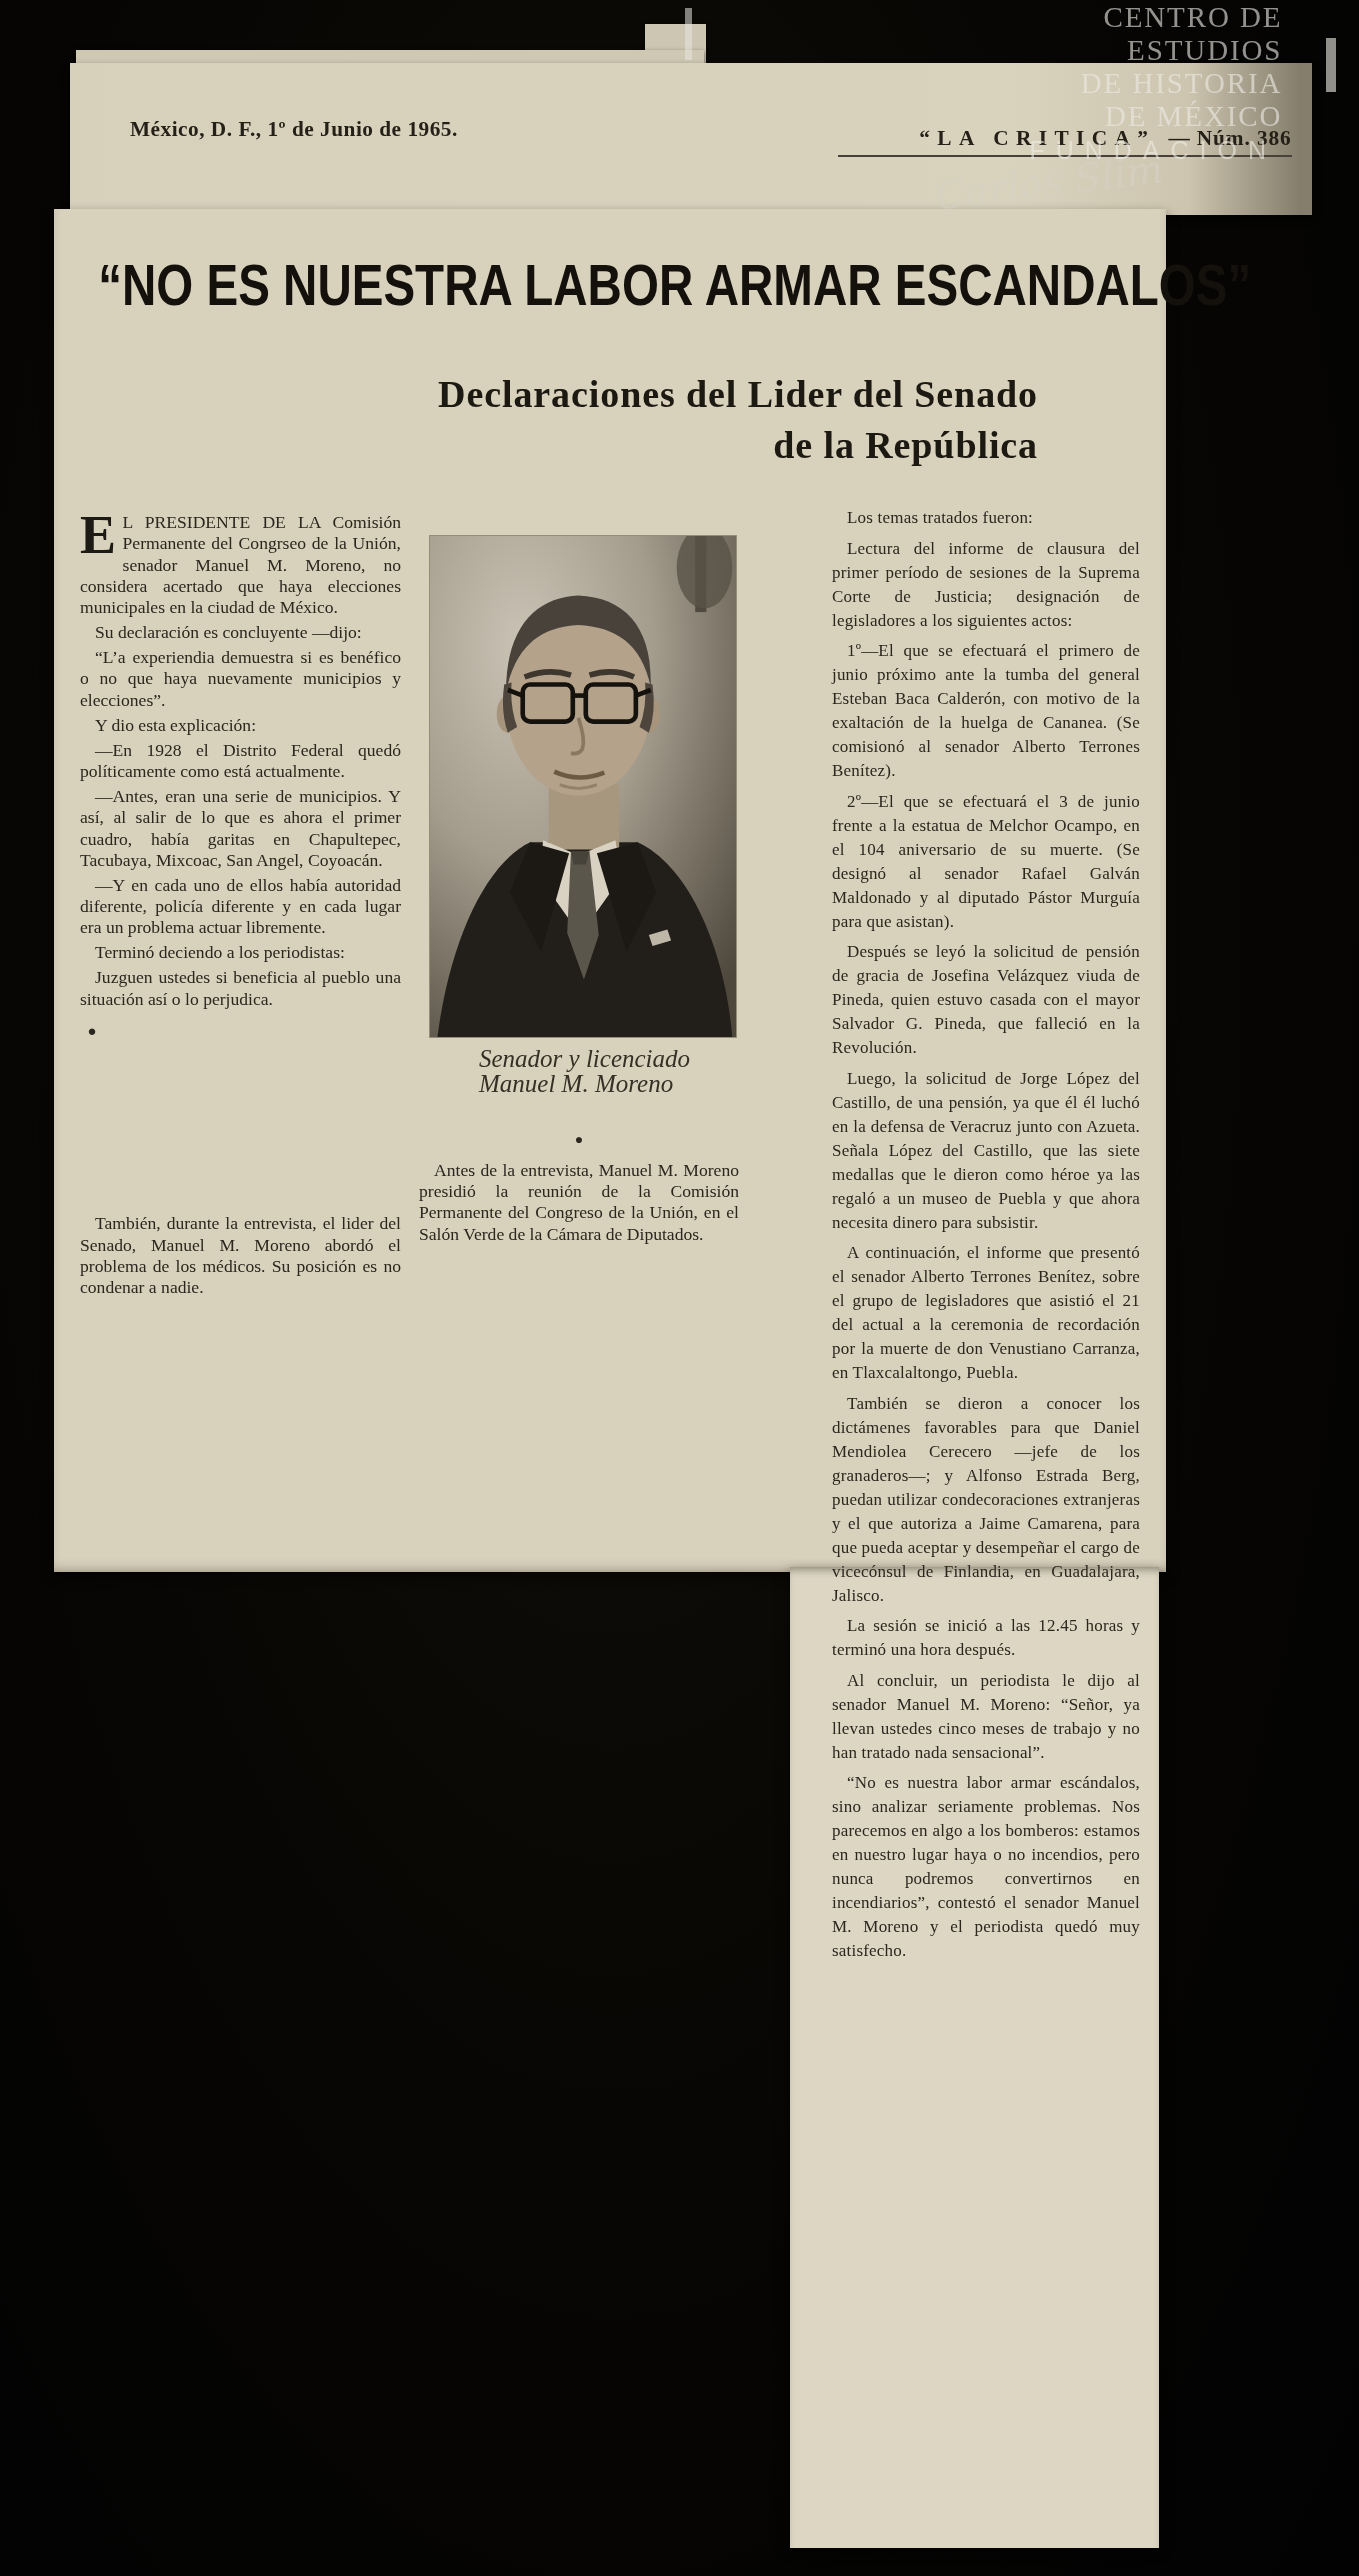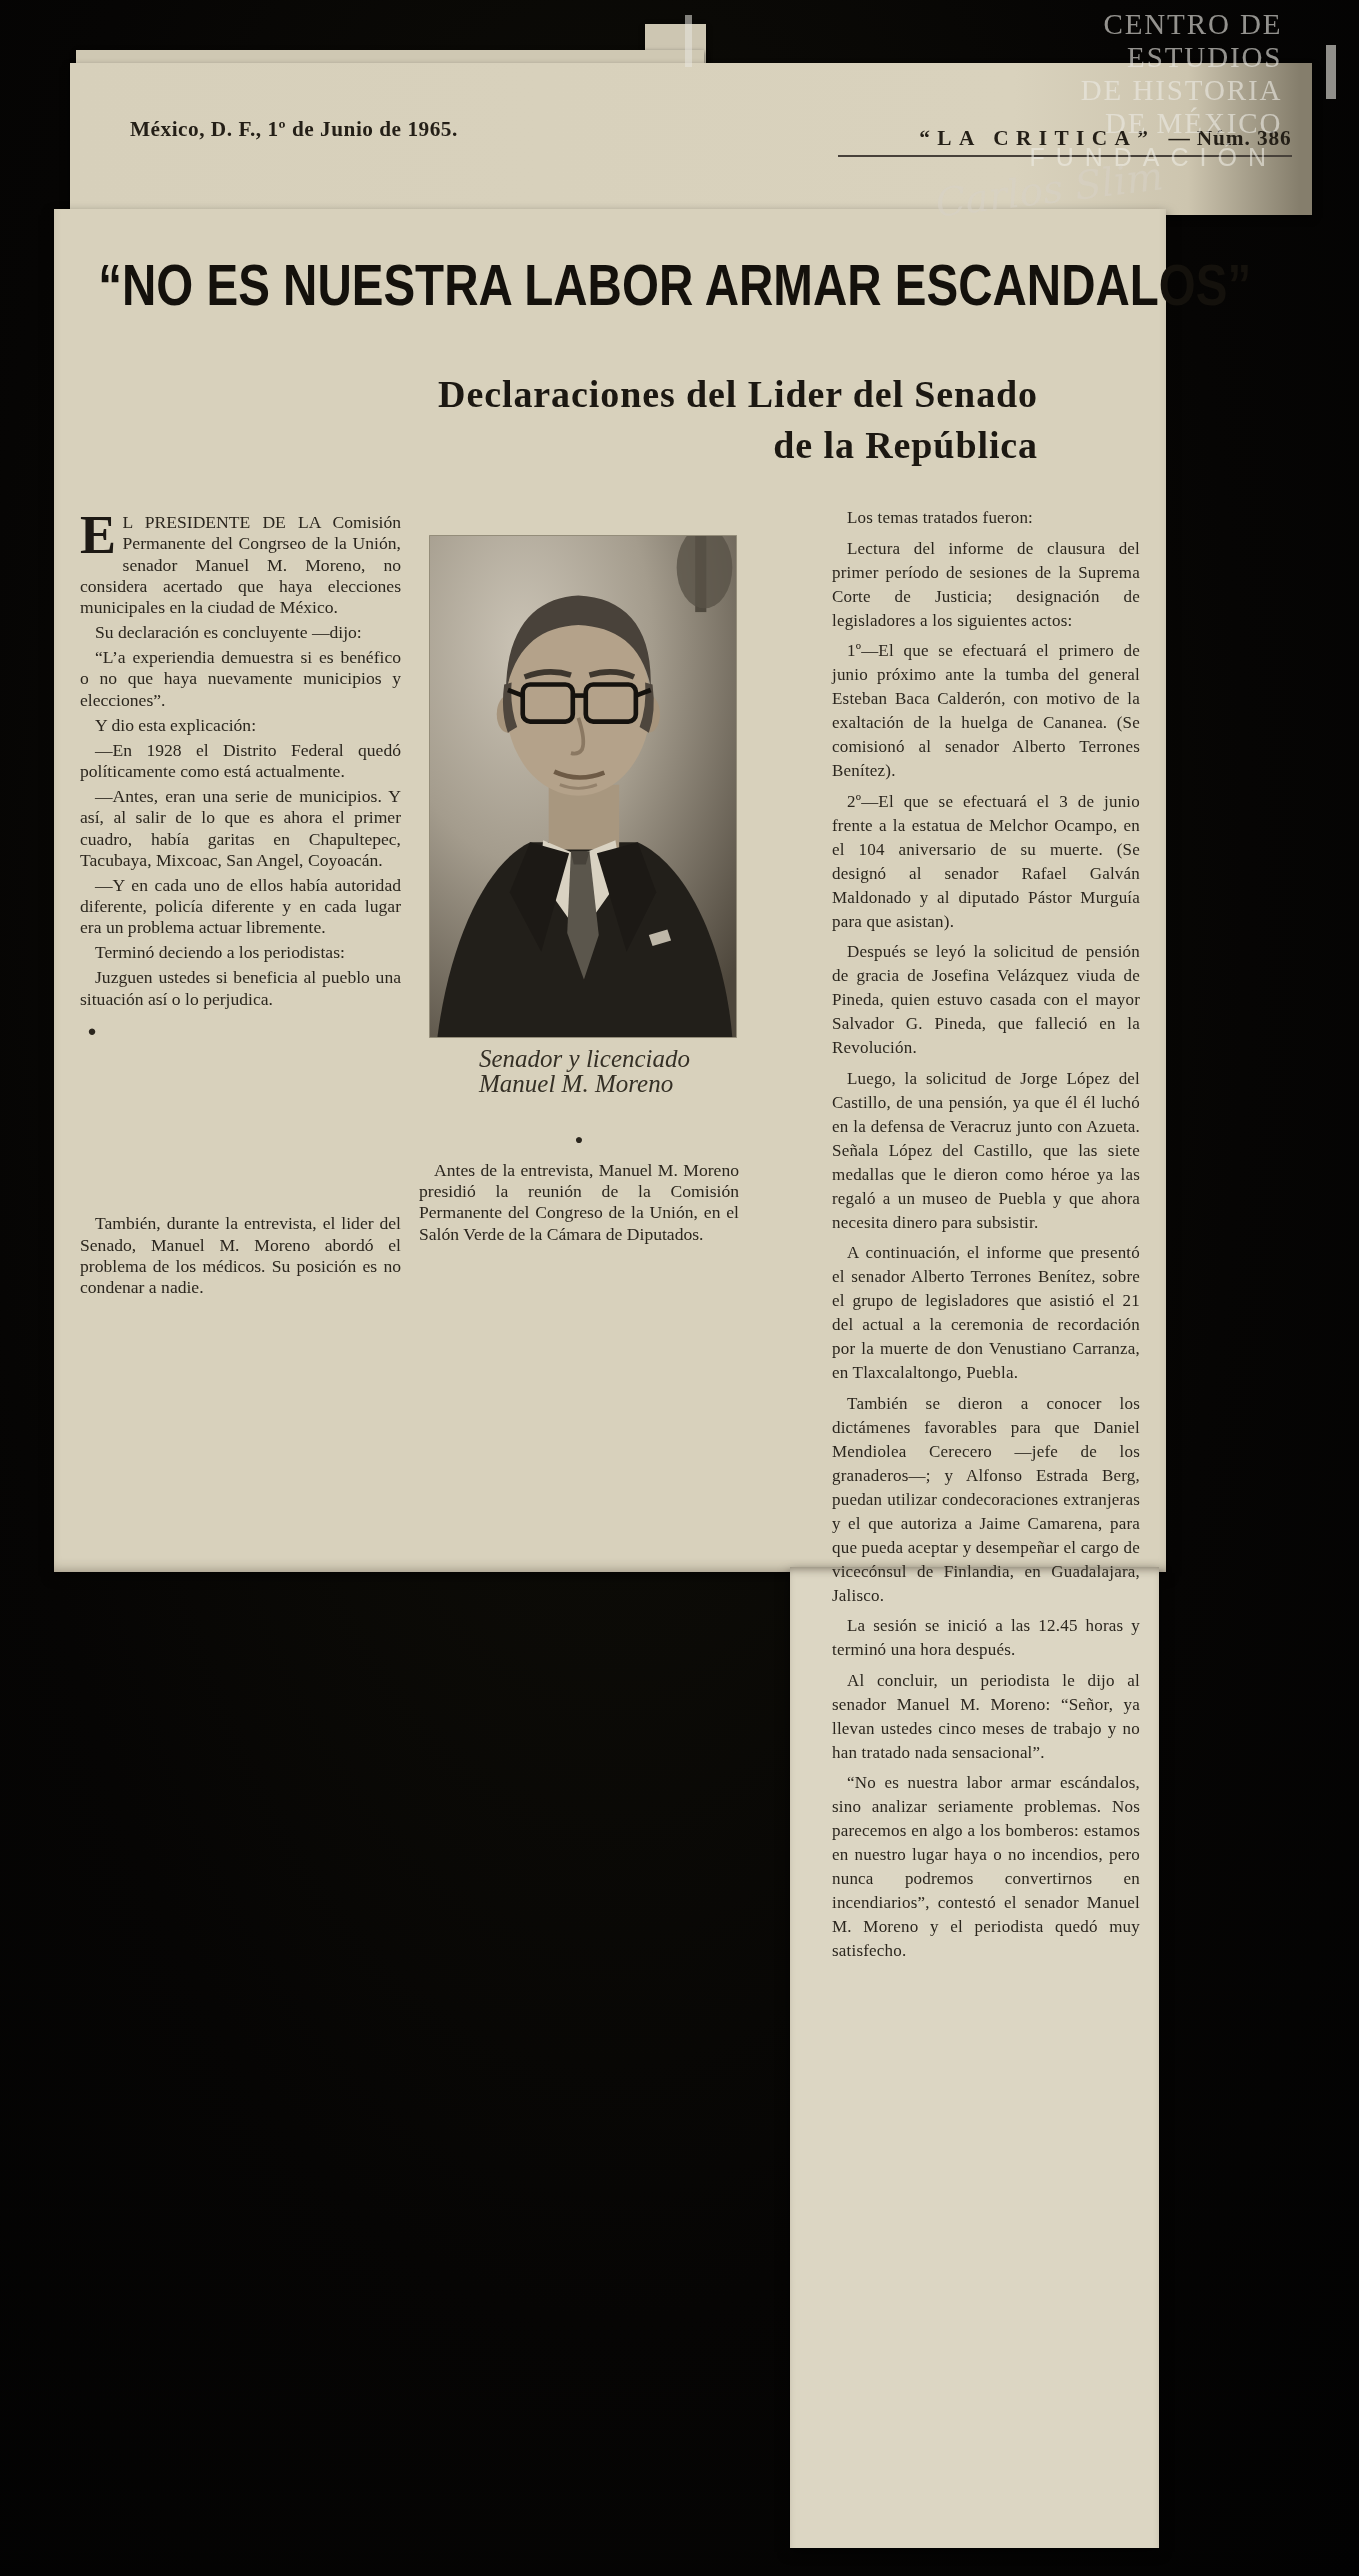--- a/index.html
+++ b/index.html
@@ -42,21 +42,21 @@
   .para.bullet{text-align:center;text-indent:0;font-size:14px;margin:9.3px 0;}
   .para.bullet-left{text-align:left;text-indent:7.4px;font-size:15px;margin:11px 0;}
   .para.gap-top{margin-top:171px;}
 
   .photo{position:absolute;left:430px;top:536px;width:306px;height:501px;
     box-shadow:0 0 0 0.9px #8d8573, inset 0 0 24px rgba(20,15,10,.35);}
   .photo svg{display:block;width:100%;height:100%;}
   .caption{position:absolute;left:428px;top:1046px;width:311px;padding-left:51px;box-sizing:border-box;
     font-style:italic;font-size:25px;line-height:25px;color:#35302              6;white-space:pre-line;color:#353026;}
 
-  .watermark{position:absolute;left:0;top:8px;width:1288px;height:241px;pointer-events:none;}
+  .watermark{position:absolute;left:0;top:1px;width:1288px;height:241px;pointer-events:none;}
   .wm-lines{position:absolute;right:5.6px;top:0px;text-align:right;font-size:29px;line-height:33px;
     letter-spacing:1.9px;color:rgba(236,234,227,.62);font-family:"Liberation Serif",serif;}
   .wm-line{margin:0;}
   .wm-foundation{position:absolute;right:11px;top:135px;font-family:"Liberation Sans",sans-serif;
     font-size:25px;letter-spacing:11px;color:rgba(238,236,229,.6);}
   .wm-signature{position:absolute;right:124px;top:159px;font-style:italic;font-size:39px;
     color:rgba(215,210,198,.55);transform:rotate(-7deg);font-family:"DejaVu Serif",serif;}
   .wm-bar1{position:absolute;left:685px;top:7.4px;width:6.5px;height:52px;background:rgba(232,230,222,.55);}
   .wm-bar2{position:absolute;left:1326px;top:37px;width:10.2px;height:54px;background:rgba(238,236,229,.6);}
 </style>

